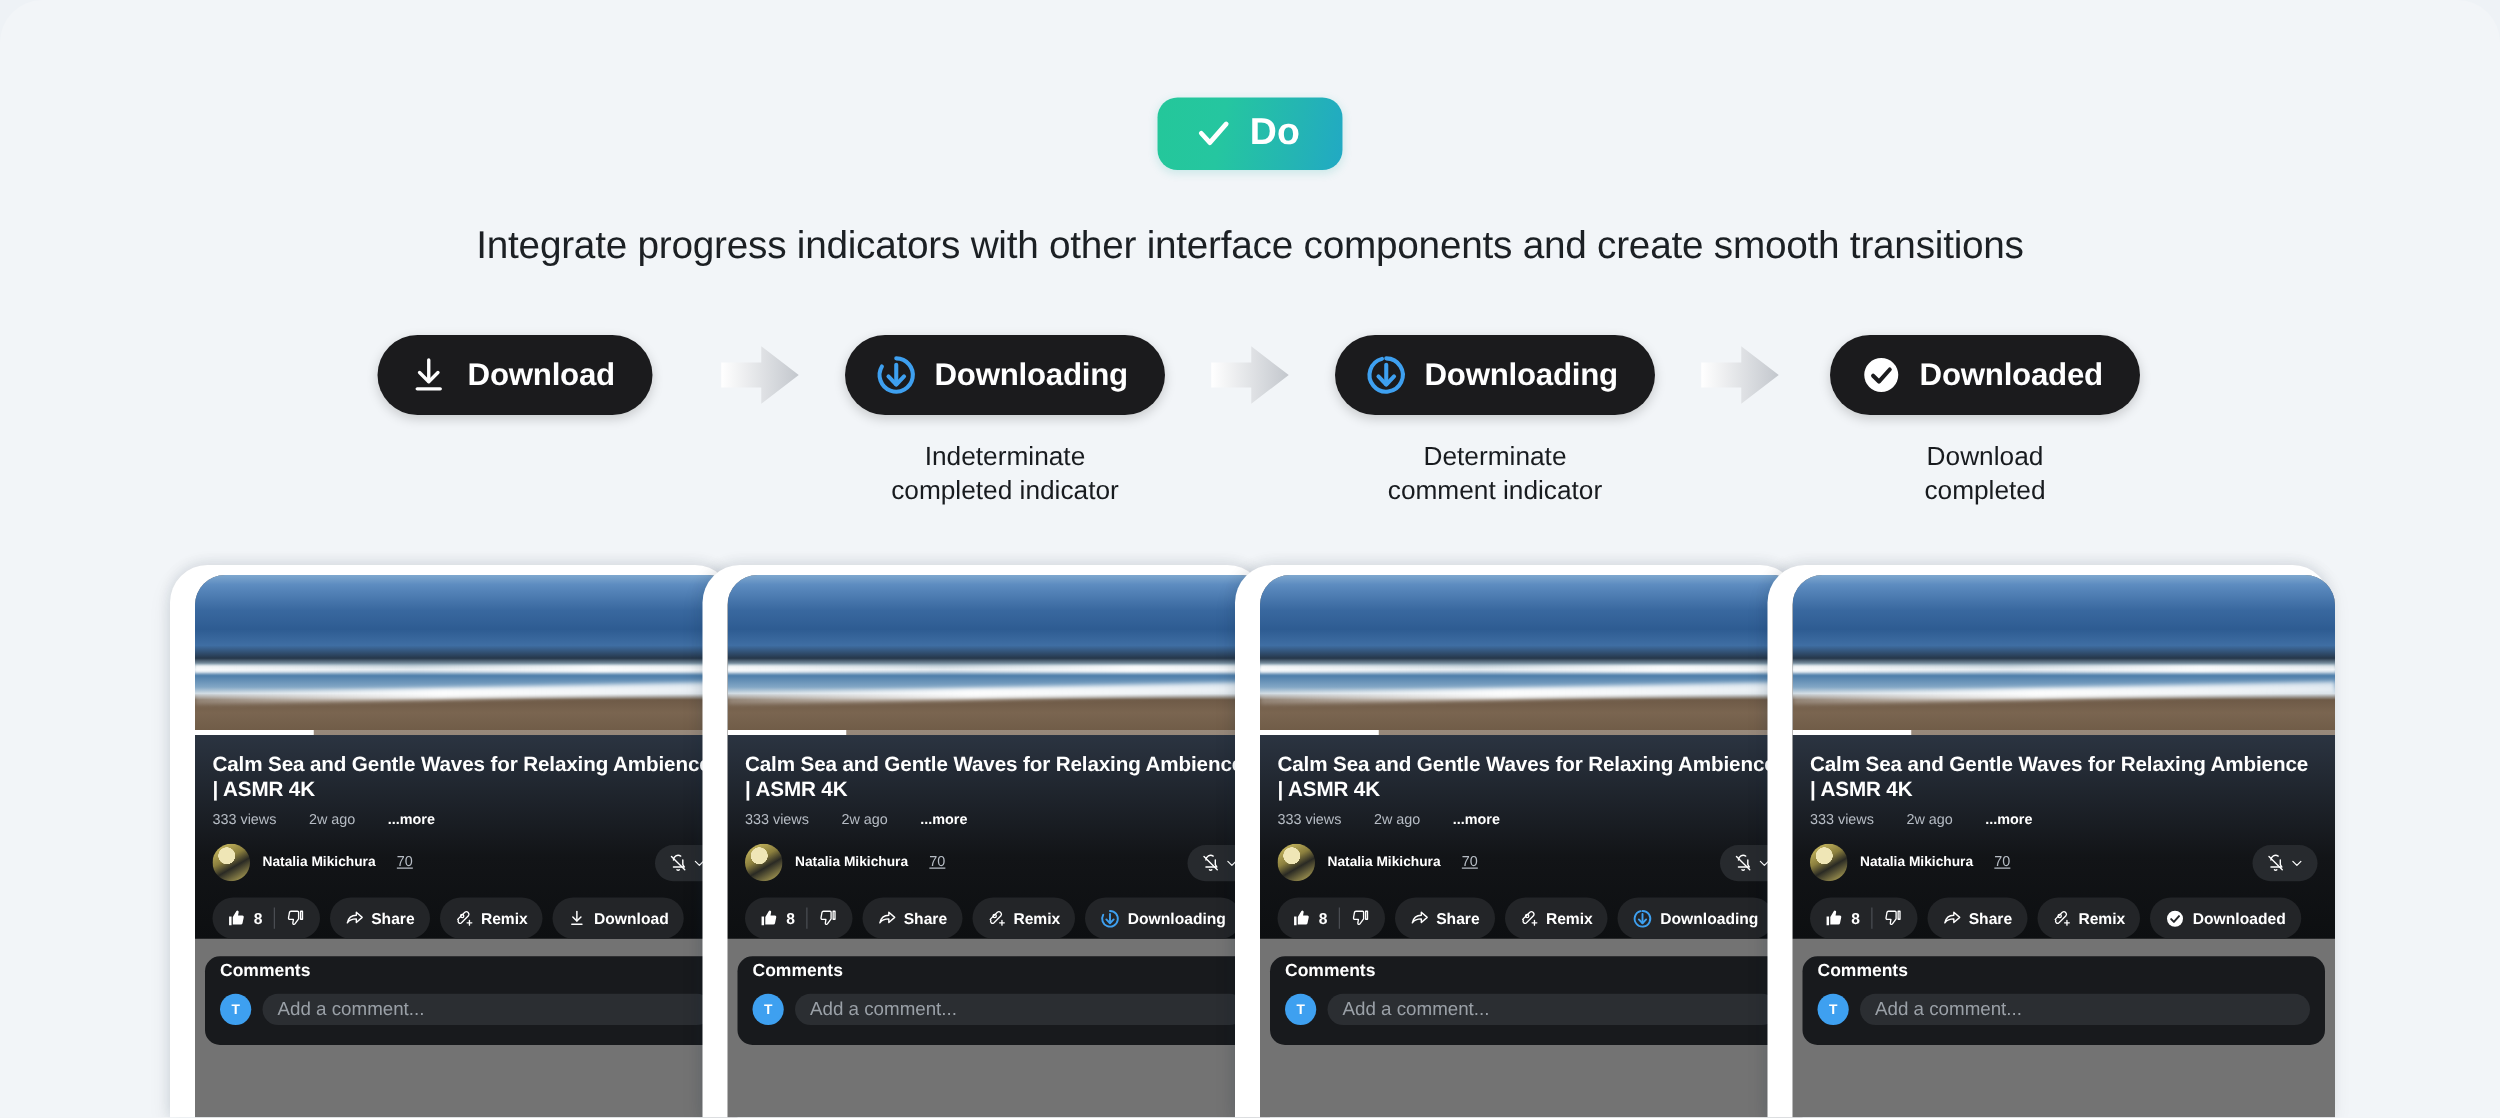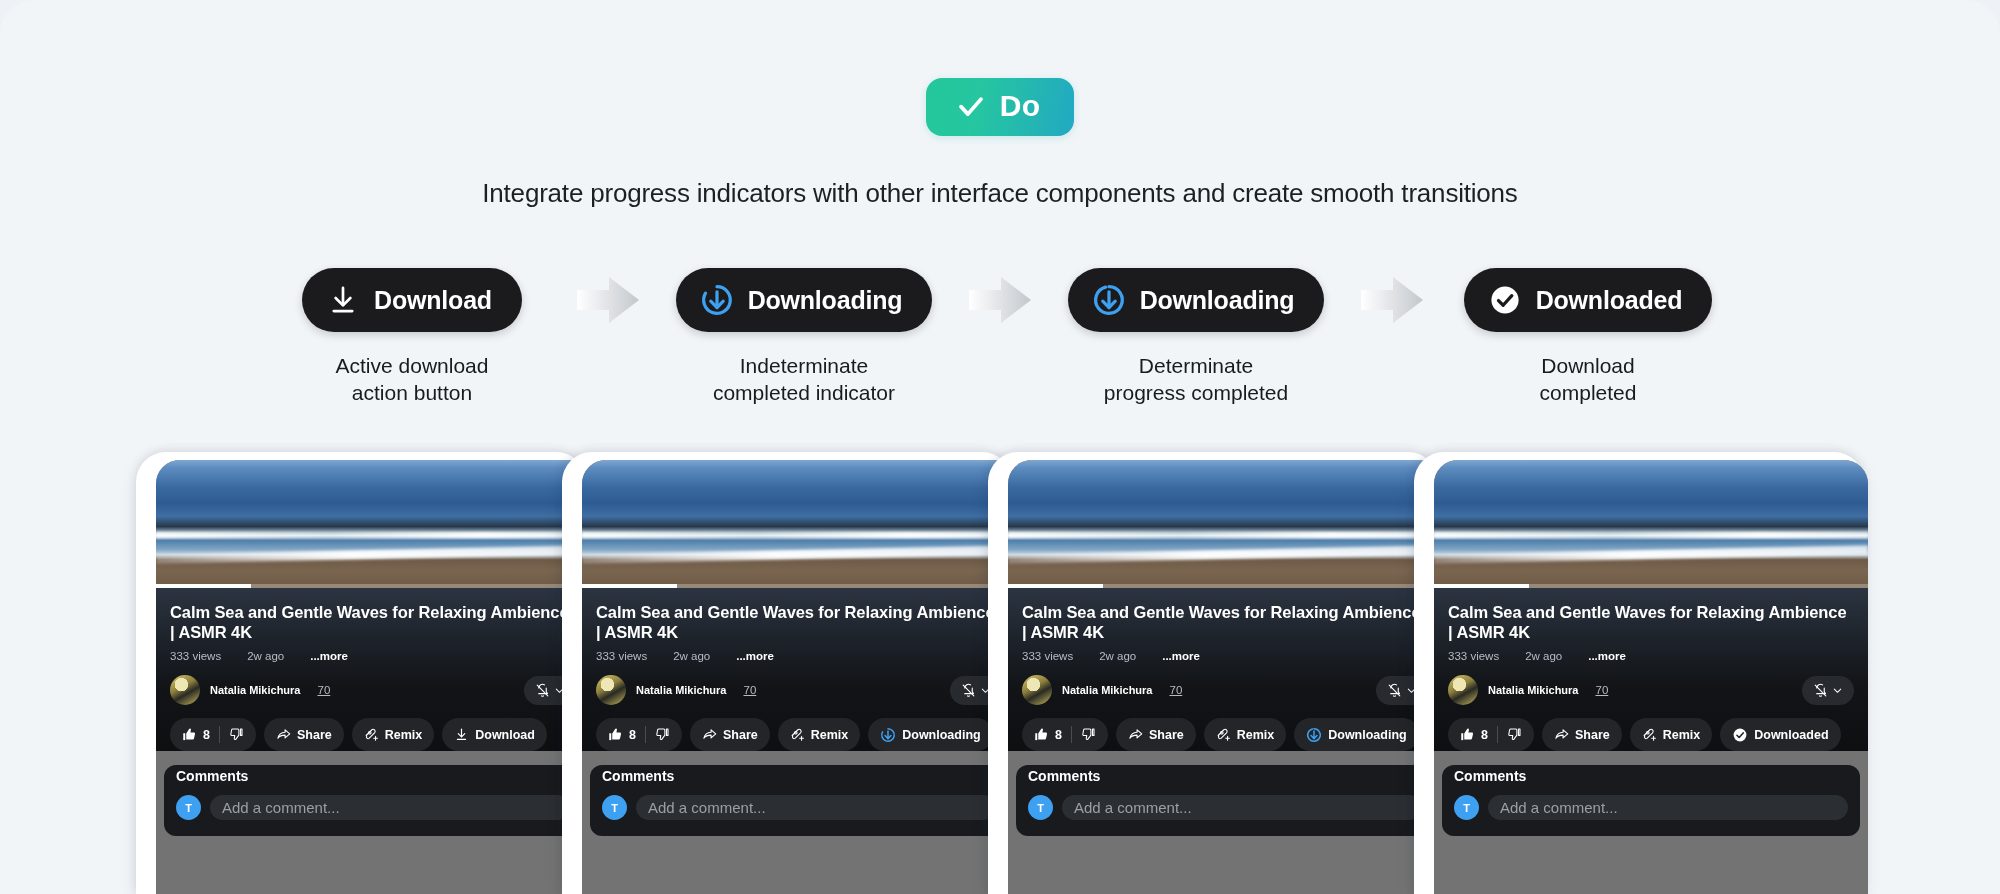--- a/index.html
+++ b/index.html
@@ -56,21 +56,21 @@
     line-height: 1;
   }
 
   
   .subtitle {
     position: absolute;
     top: 178px;
     left: 0;
     width: 100%;
     text-align: center;
-    font-size: 26px;
+    font-size: 31px;
     color: #1c2024;
     font-weight: 400;
     letter-spacing: -0.2px;
   }
 
   
   .steps {
     position: absolute;
     top: 268px;
     left: 0;
@@ -340,22 +340,20 @@
       <div class="pill">
         <span>
           <svg class="pill-icon" viewBox="0 0 24 24" fill="none" stroke="#ffffff" stroke-width="1.9" stroke-linecap="round" stroke-linejoin="round">
             <line x1="12" y1="3.5" x2="12" y2="15.5"></line>
             <polyline points="6.8,10.6 12,15.8 17.2,10.6"></polyline>
             <line x1="5.5" y1="19.8" x2="18.5" y2="19.8"></line>
           </svg>
         </span>
         <span class="pill-label">Download</span>
       </div>
-      <div class="step-caption">Active download
-action button</div>
     </div>
 
     <div class="arrow-sep">
       <svg width="66" height="52" viewBox="0 0 66 52">
         <defs>
           <linearGradient id="ag1" x1="0" y1="0" x2="1" y2="0">
             <stop offset="0" stop-color="#ffffff"></stop>
             <stop offset="1" stop-color="#c3c7cd"></stop>
           </linearGradient>
         </defs>
@@ -389,21 +387,21 @@
         <span>
           <svg class="pill-icon" viewBox="0 0 24 24" fill="none">
             <path d="M12 2.6 A9.4 9.4 0 1 1 9.6 2.9" stroke="#3ea0f0" stroke-width="2.3" stroke-linecap="round"></path>
             <line x1="12" y1="6.2" x2="12" y2="17.2" stroke="#3ea0f0" stroke-width="2.3" stroke-linecap="round"></line>
             <polyline points="7.6,12.8 12,17.4 16.4,12.8" stroke="#3ea0f0" stroke-width="2.3" stroke-linecap="round" stroke-linejoin="round"></polyline>
           </svg>
         </span>
         <span class="pill-label">Downloading</span>
       </div>
       <div class="step-caption">Determinate
-progress completed</div>
+comment indicator</div>
     </div>
 
     <div class="arrow-sep">
       <svg width="66" height="52" viewBox="0 0 66 52">
         <path d="M2,16 L34,16 L34,3 L64,26 L34,49 L34,36 L2,36 Z" fill="url(#ag1)"></path>
       </svg>
     </div>
 
     <div class="step">
       <div class="pill">

